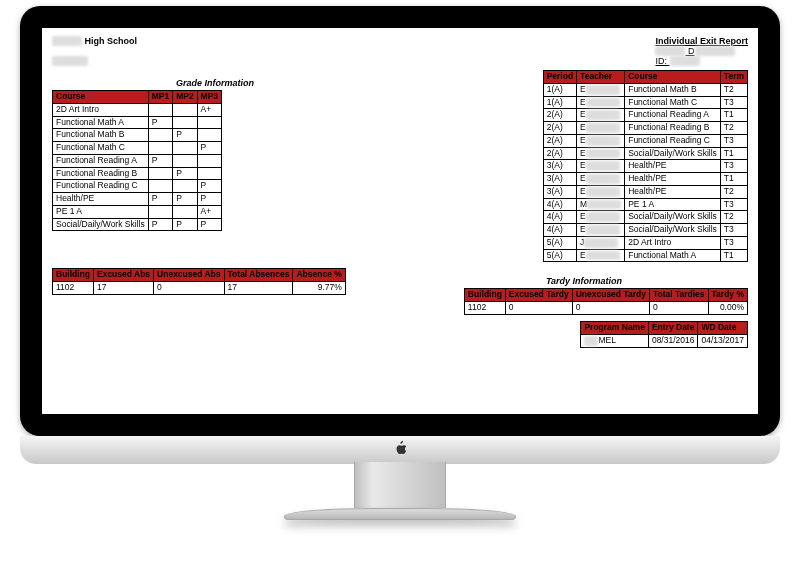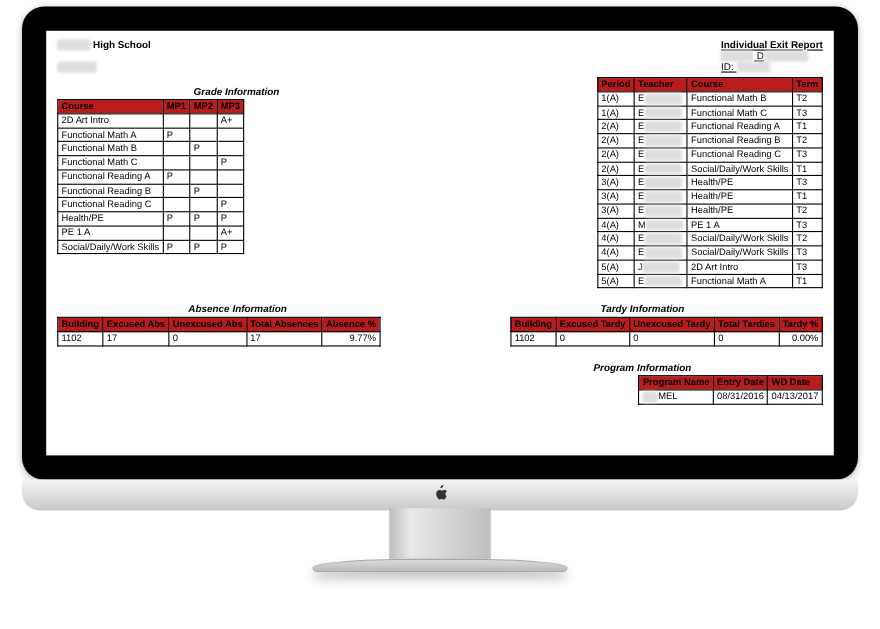--- a/index.html
+++ b/index.html
@@ -296,21 +296,20 @@
                   <td>Functional Math A</td>
                   <td>T1</td>
                 </tr>
               </tbody>
           </table>
         </div>
       </div>
 
       <div class="abs-cols">
         <div class="col">
-          <div class="sec-title">Absence Information</div>
           <table>
             <tbody>
                 <tr>
               <th>Building</th>
               <th>Excused Abs</th>
               <th>Unexcused Abs</th>
               <th>Total Absences</th>
               <th>Absence %</th>
             </tr>
             <tr>
@@ -343,21 +342,20 @@
             </tr>
           </tbody>
             </table>
         </div>
       </div>
 
       <div class="abs-cols">
         <div class="col">
         </div>
         <div class="col">
-          <div class="sec-title">Program Information</div>
           <table style="margin-left:auto">
             <tbody>
                 <tr>
               <th>Program Name</th>
               <th>Entry Date</th>
               <th>WD Date</th>
             </tr>
             </tbody>
               <tbody id="prog-body">
                 <tr>

